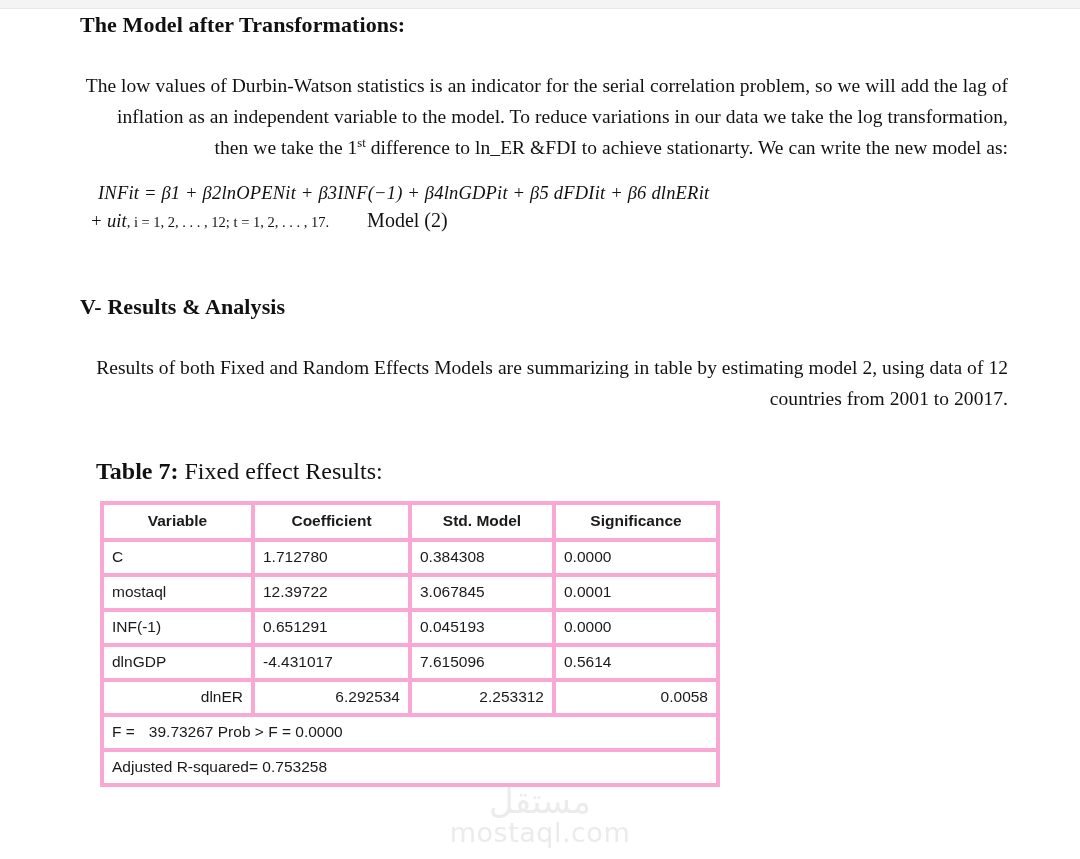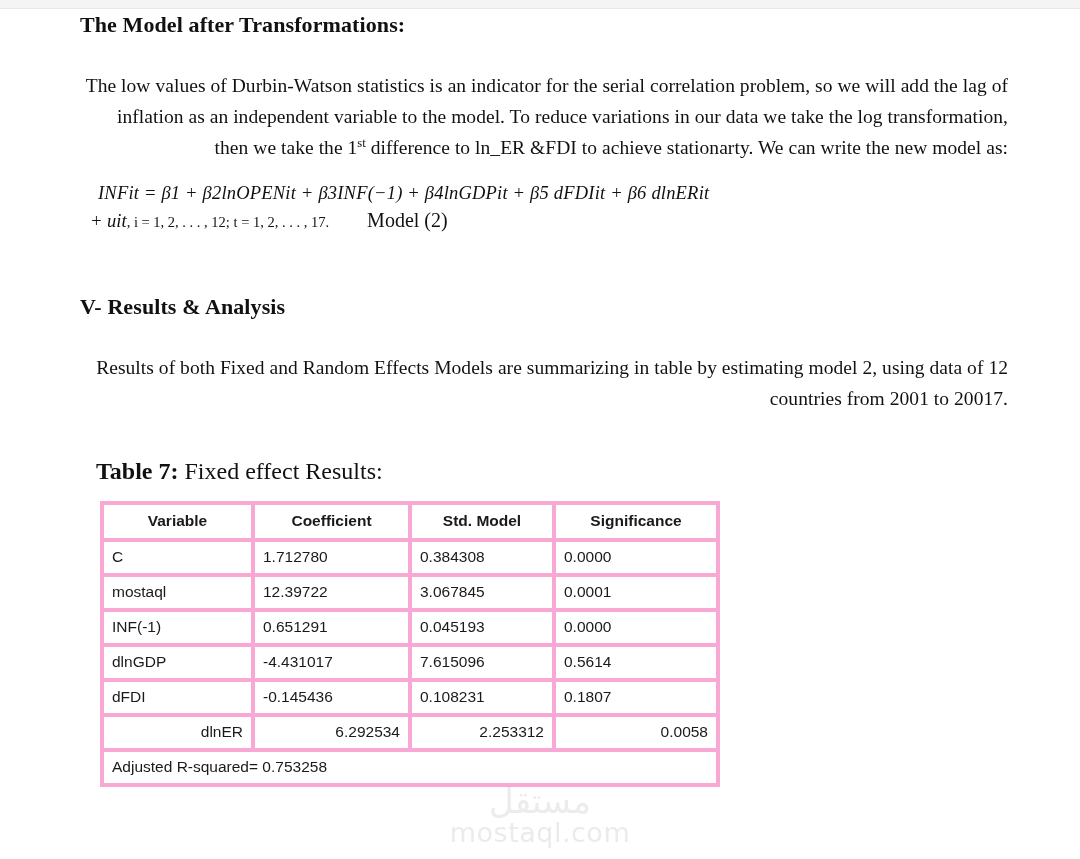--- a/index.html
+++ b/index.html
@@ -223,33 +223,30 @@
           <td class="c2">0.651291</td>
           <td class="c3">0.045193</td>
           <td class="c4">0.0000</td>
         </tr>
         <tr>
           <td class="c1">dlnGDP</td>
           <td class="c2">-4.431017</td>
           <td class="c3">7.615096</td>
           <td class="c4">0.5614</td>
         </tr>
-        <tr>
-          <td class="c1">dFDI</td>
-          <td class="c2">-0.145436</td>
-          <td class="c3">0.108231</td>
-          <td class="c4">0.1807</td>
-        </tr>
         <tr class="row-right">
           <td class="c1">dlnER</td>
           <td class="c2">6.292534</td>
           <td class="c3">2.253312</td>
           <td class="c4">0.0058</td>
         </tr>
         <tr>
+          <td class="span-all" colspan="4"><span>F =</span><span class="fstat-gap"></span><span>39.73267 Prob &gt; F = 0.0000</span></td>
+        </tr>
+        <tr>
           <td class="span-all" colspan="4">Adjusted R-squared= 0.753258</td>
         </tr>
       </tbody>
     </table>
 
   </div>
 
   <div class="watermark">
     <div class="wm-arabic">مستقل</div>
     <div class="wm-latin">mostaql.com</div>

